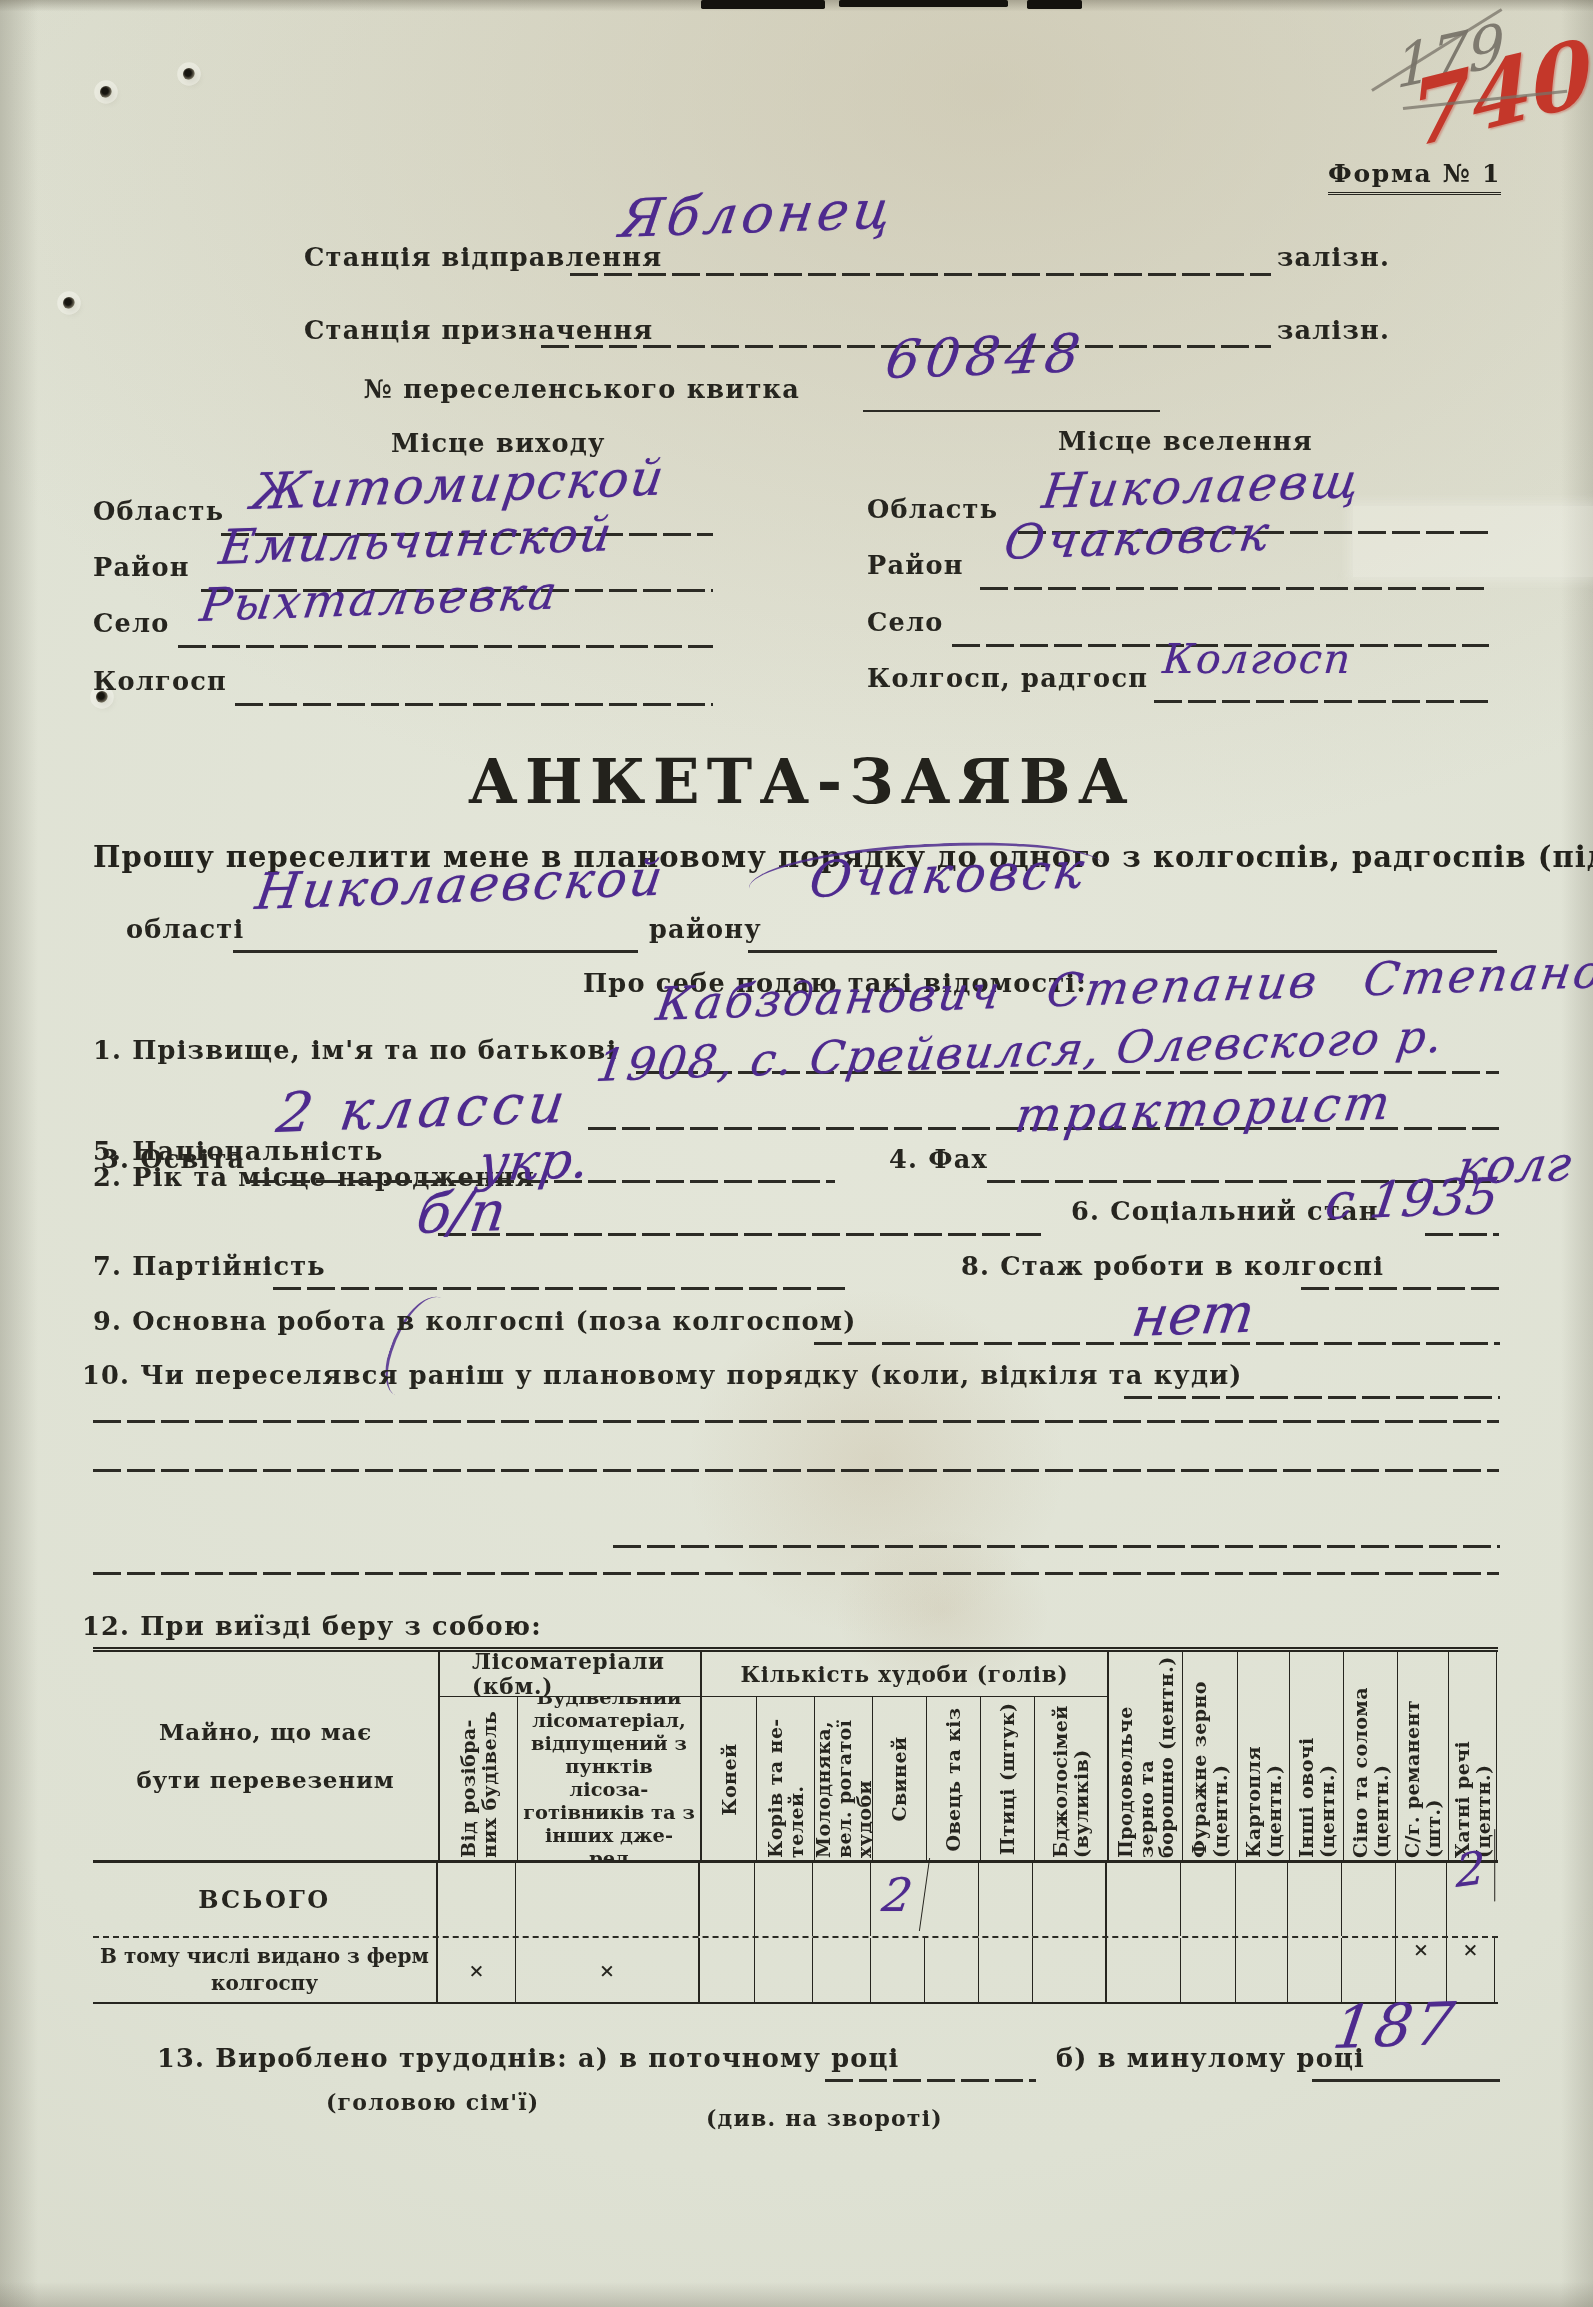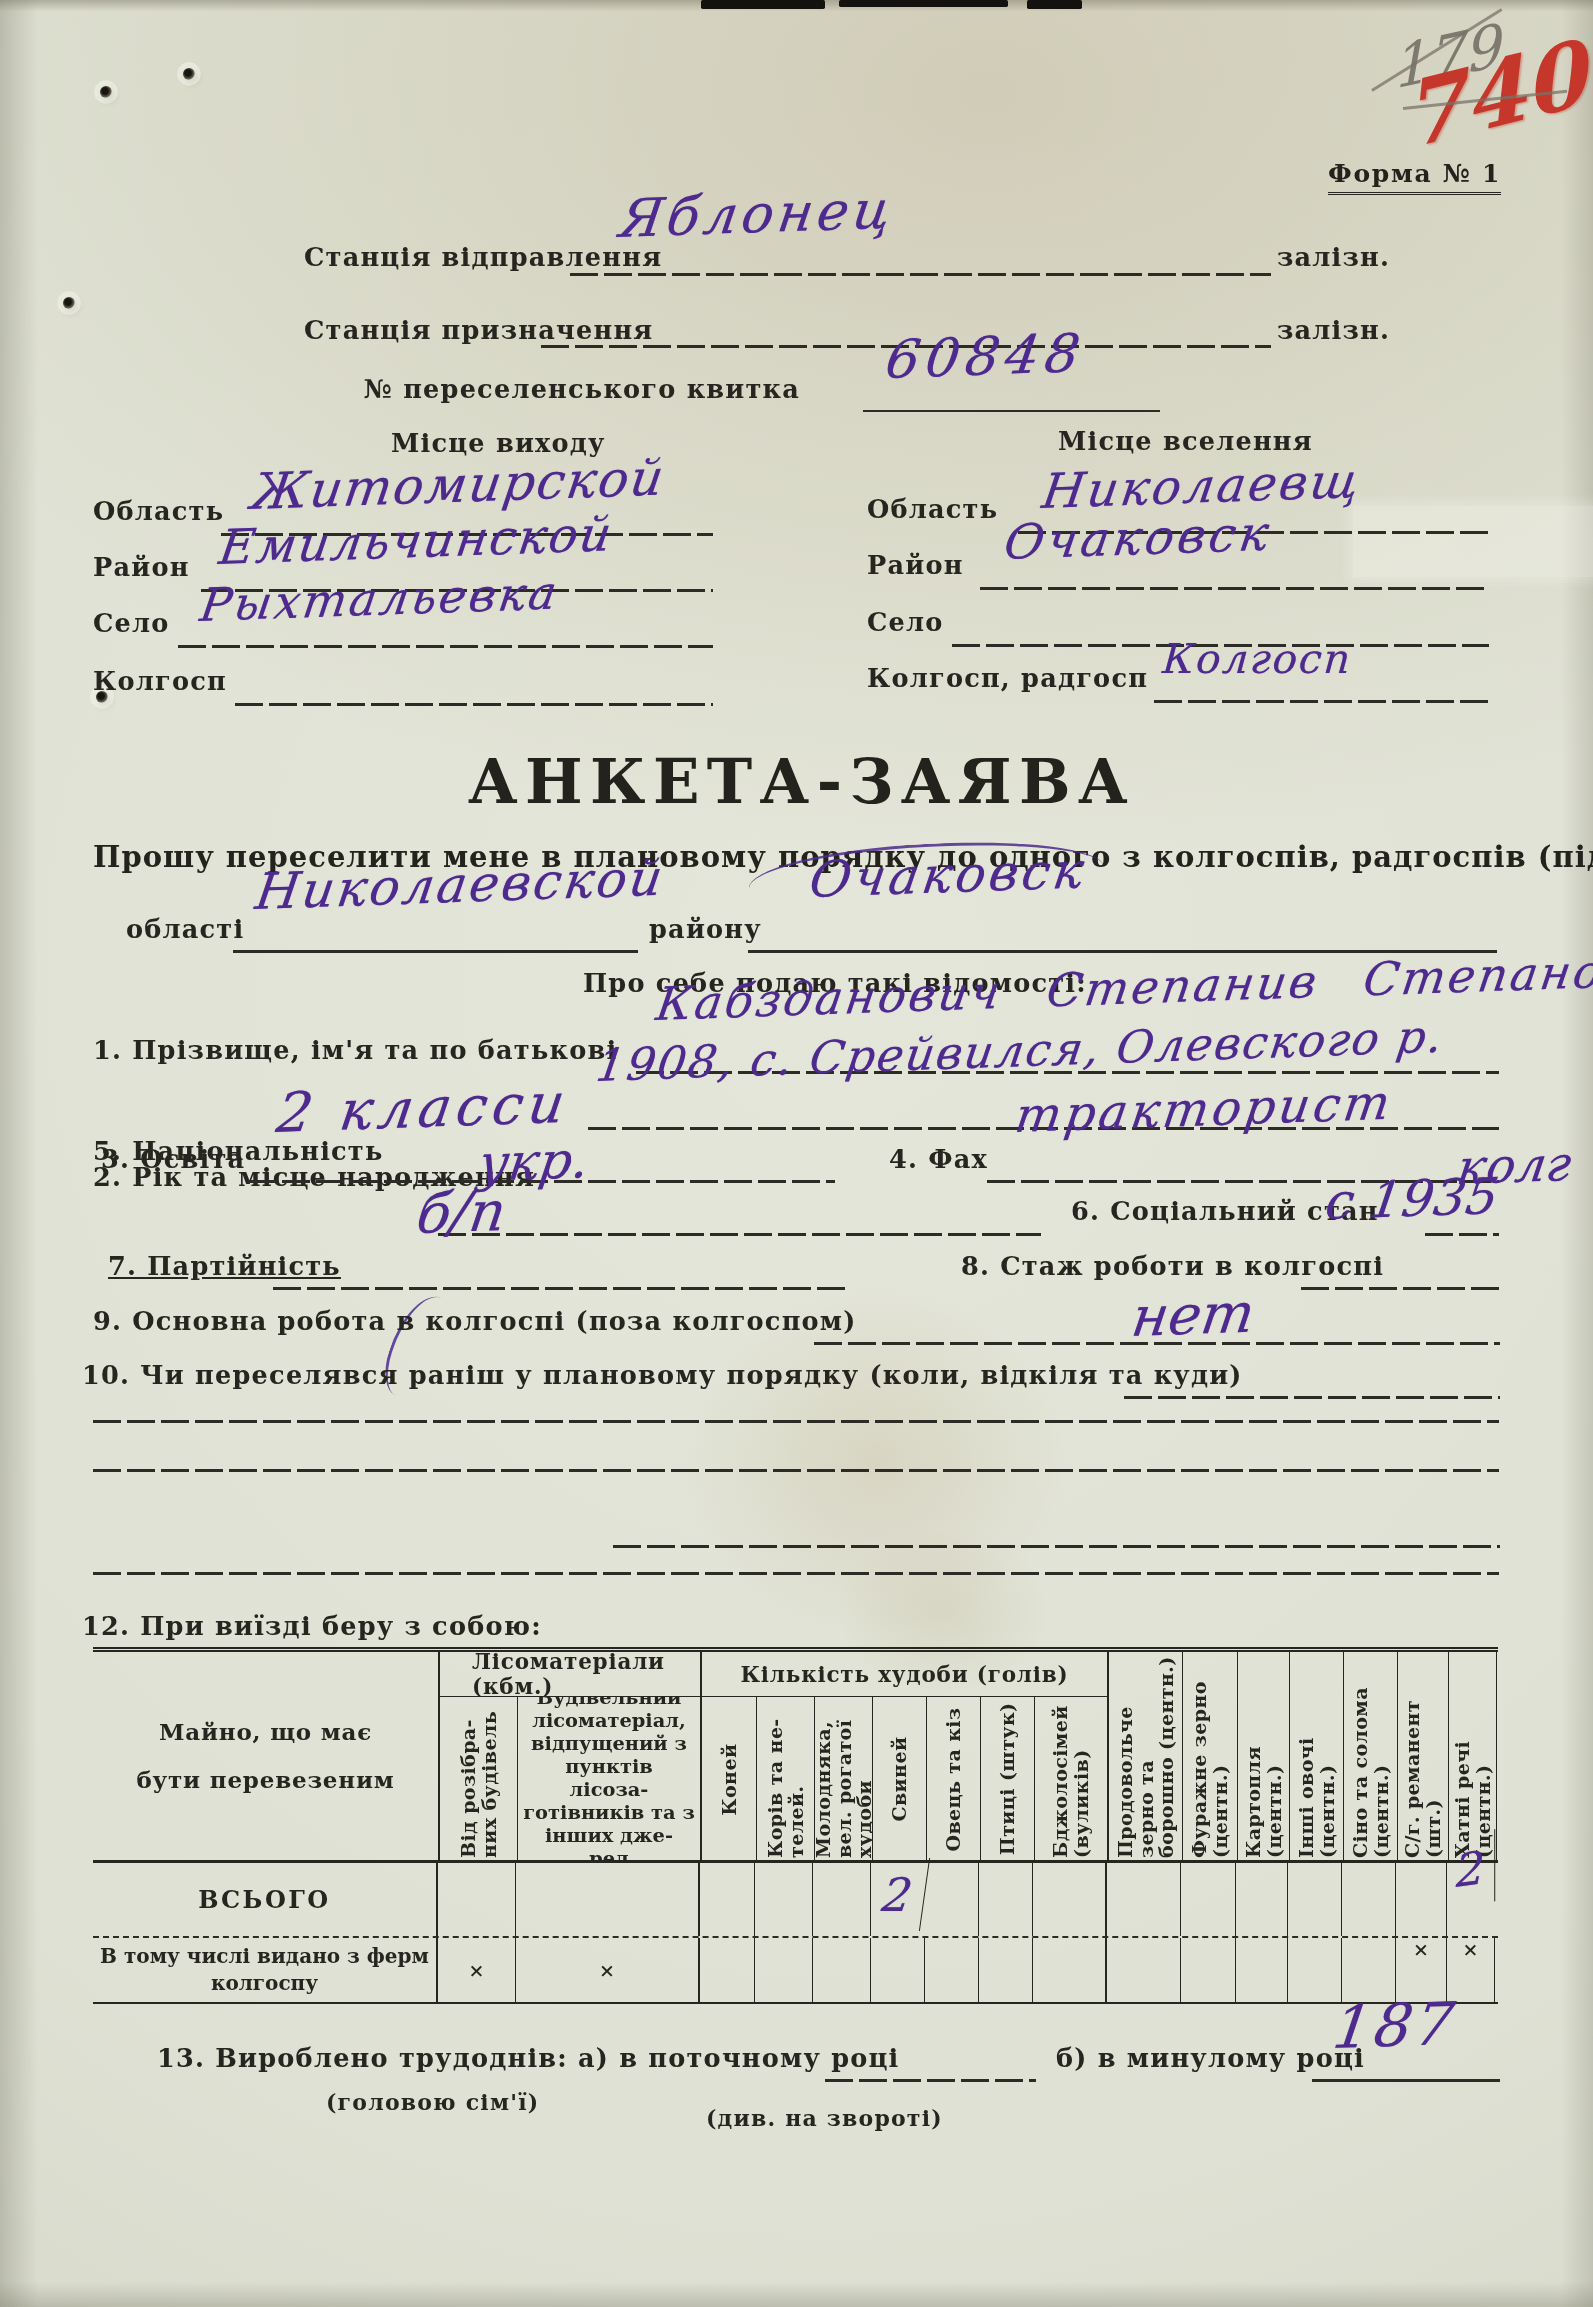--- a/index.html
+++ b/index.html
@@ -170,21 +170,21 @@
   <div class="hw" style="left:1012px; top:1087px; font-size:48px; letter-spacing:3.3px;">тракторист</div>
   <div class="ln" style="left:987px; top:1180px; width:512px;"></div>
 
   <div class="lbl" style="left:93px; top:1136px;">5. Національність</div>
   <div class="hw" style="left:475px; top:1134px; font-size:51px;">укр.</div>
   <div class="ln" style="left:438px; top:1233px; width:603px;"></div>
   <div class="lbl" style="left:1073px; top:1196px; left:1071px;">6. Соціальний стан</div>
   <div class="hw" style="left:1454px; top:1139px; font-size:48px;">колг</div>
   <div class="ln" style="left:1425px; top:1233px; width:74px;"></div>
 
-  <div class="lbl" style="left:108px; top:1251px;text-decoration:underline;">7. Партійність</div>
+  <div class="lbl" style="left:93px; top:1251px;">7. Партійність</div>
   <div class="hw" style="left:413px; top:1182px; font-size:55px;">б/п</div>
   <div class="stroke" style="left:392px; top:1293px; width:50px; height:107px; border:none; border-left:3.3px solid rgba(78,42,142,.85); border-radius:100% 0 0 60%; transform:rotate(18deg);"></div>
   <div class="ln" style="left:273px; top:1287px; width:578px;"></div>
   <div class="lbl" style="left:961px; top:1251px;">8. Стаж роботи в колгоспі</div>
   <div class="hw" style="left:1322px; top:1173px; font-size:50px;">с 1935</div>
   <div class="ln" style="left:1301px; top:1287px; width:198px;"></div>
 
   <div class="lbl" style="left:93px; top:1306px;">9. Основна робота в колгоспі (поза колгоспом)</div>
   <div class="ln" style="left:814px; top:1342px; width:686px;"></div>
 

